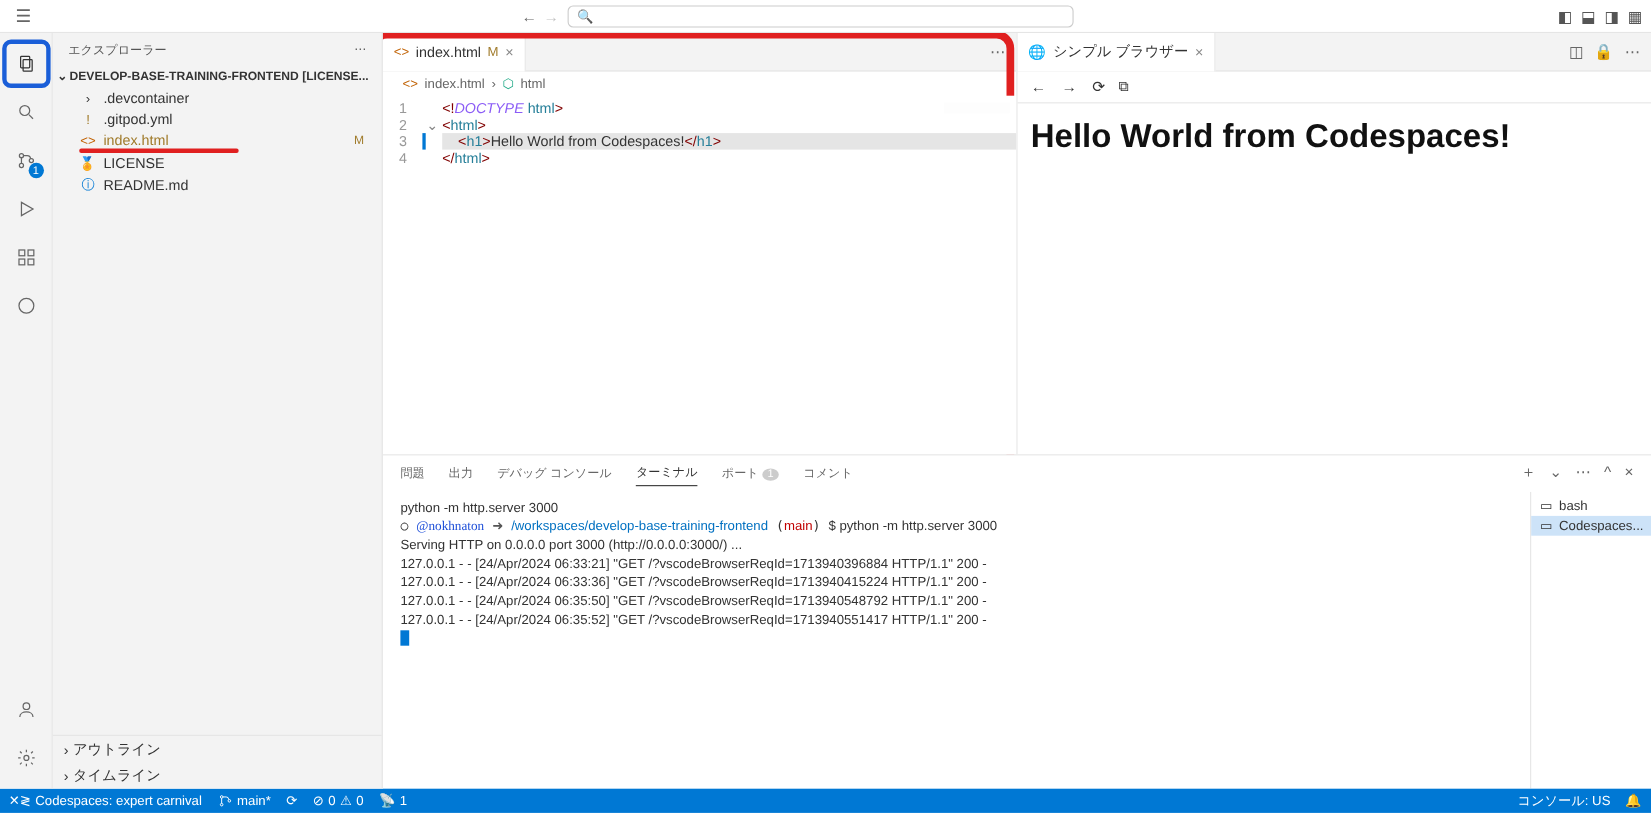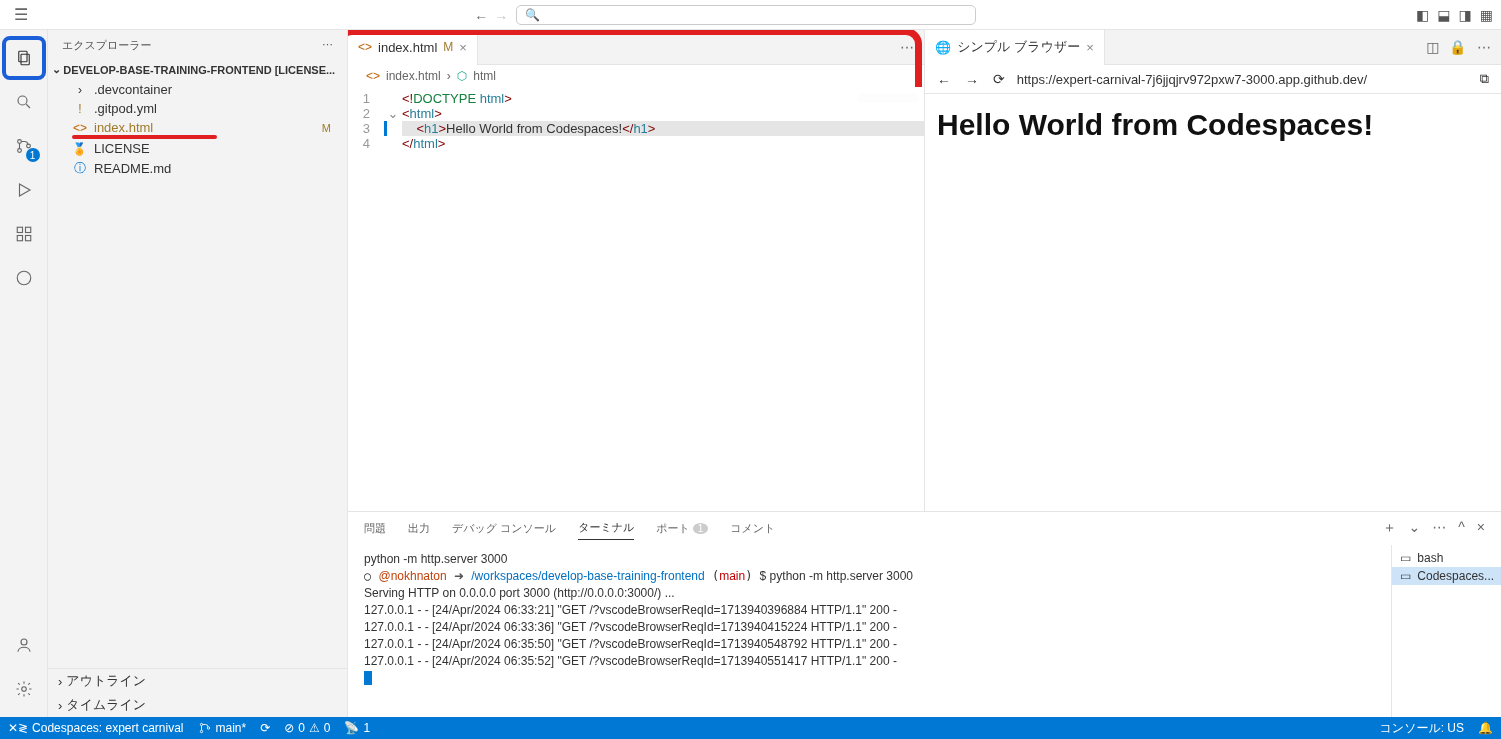--- a/index.html
+++ b/index.html
@@ -44,46 +44,46 @@
 .tab .close { color: #888; font-size: 13px; }
 .tab-actions { display: flex; gap: 10px; padding: 0 10px; color: #666; font-size: 14px; }
 .breadcrumb { display: flex; align-items: center; gap: 6px; padding: 4px 18px; font-size: 12px; color: #666; }
 .code-area { flex: 1; padding: 4px 0; font-family: Consolas, Menlo, monospace; font-size: 13px; position: relative; background: #fff; }
 .code-line { display: flex; }
 .line-no { width: 36px; text-align: right; color: #999; padding-right: 14px; user-select: none; }
 .gutter { width: 18px; color: #888; text-align: center; }
 .code-text { flex: 1; white-space: pre; }
 .tag-br { color: #800000; }
 .tag-nm { color: #267f99; }
-.doctype { color: #15803d; }
+.doctype { color: #8b5cf6; font-style: italic; }
 .text-lit { color: #333; }
 .code-line.highlight .code-text { background: #e5e5e5; }
 .minimap-badge { position: absolute; top: 6px; right: 6px; width: 60px; height: 10px; opacity: 0.4; font-size: 6px; background: #fafafa; color: #a00; overflow: hidden; }
 
 .red-annot { position: absolute; border: 7px solid #e02020; border-radius: 16px; pointer-events: none; }
 
 .browser-group { flex: 1; display: flex; flex-direction: column; }
 .browser-tabs { height: 35px; display: flex; align-items: center; background: #f3f3f3; border-bottom: 1px solid #e5e5e5; justify-content: space-between; }
 .browser-actions { display: flex; gap: 10px; padding: 0 10px; color: #666; font-size: 14px; }
 .browser-toolbar { display: flex; align-items: center; gap: 12px; padding: 6px 12px; border-bottom: 1px solid #e5e5e5; }
 .browser-nav { display: flex; gap: 14px; color: #333; font-size: 14px; }
 .browser-url { flex: 1; font-size: 13px; color: #333; }
 .browser-content { flex: 1; padding: 14px 12px; overflow: hidden; }
 .browser-h1 { font-size: 30px; font-weight: 700; color: #111; }
 
-.panel { height: 206px; border-top: 1px solid #e5e5e5; display: flex; flex-direction: column; }
+.panel { height: 304px; border-top: 1px solid #e5e5e5; display: flex; flex-direction: column; }
 .panel-tabs { display: flex; align-items: center; padding: 4px 16px; gap: 22px; font-size: 11px; color: #666; border-bottom: 1px solid transparent; justify-content: space-between; }
 .panel-tabs-left { display: flex; align-items: center; gap: 22px; }
 .panel-tab { cursor: pointer; padding: 4px 0; }
 .panel-tab.active { color: #333; border-bottom: 1px solid #333; }
 .panel-tab .count { background: #ccc; color: #fff; border-radius: 50%; padding: 0 5px; font-size: 10px; margin-left: 3px; }
 .panel-tabs-right { display: flex; gap: 12px; color: #666; font-size: 14px; }
 .terminal-body { flex: 1; display: flex; overflow: hidden; }
 .terminal-output { flex: 1; padding: 6px 16px; font-family: Consolas, Menlo, monospace; font-size: 12px; color: #333; white-space: pre; overflow: hidden; line-height: 17px; }
-.term-user { color: #c2410c; }
+.term-user { color: #1d4ed8; font-family: Liberation Serif, serif; }
 .term-arrow { color: #555; }
 .term-path { color: #0070c1; }
 .term-branch { color: #c00000; margin-top: 20px; }
 .term-sidebar { width: 110px; border-left: 1px solid #e5e5e5; font-size: 12px; padding: 4px 8px; }
 .term-entry { display: flex; align-items: center; gap: 6px; padding: 2px 0; cursor: pointer; }
 .term-entry.active { background: #cde3f8; margin: 0 -8px; padding: 2px 8px; }
 .cursor-block { display: inline-block; width: 8px; height: 14px; background: #0078d4; vertical-align: text-bottom; }
 
 .status-bar { height: 22px; background: #0078d4; color: #fff; display: flex; align-items: center; justify-content: space-between; font-size: 12px; padding: 0 8px; }
 .status-left, .status-right { display: flex; align-items: center; gap: 14px; }
@@ -280,21 +280,20 @@
             <span>🔒</span>
             <span>⋯</span>
           </div>
         </div>
         <div class="browser-toolbar">
           <div class="browser-nav">
             <span>←</span>
             <span>→</span>
             <span>⟳</span>
           </div>
-          <div class="browser-url">https://expert-carnival-7j6jjqjrv972pxw7-3000.app.github.dev/</div>
           <span>⧉</span>
         </div>
         <div class="browser-content">
           <h1 class="browser-h1">Hello World from Codespaces!</h1>
         </div>
       </div>
     </div>
 
     <div class="panel">
       <div class="panel-tabs">

